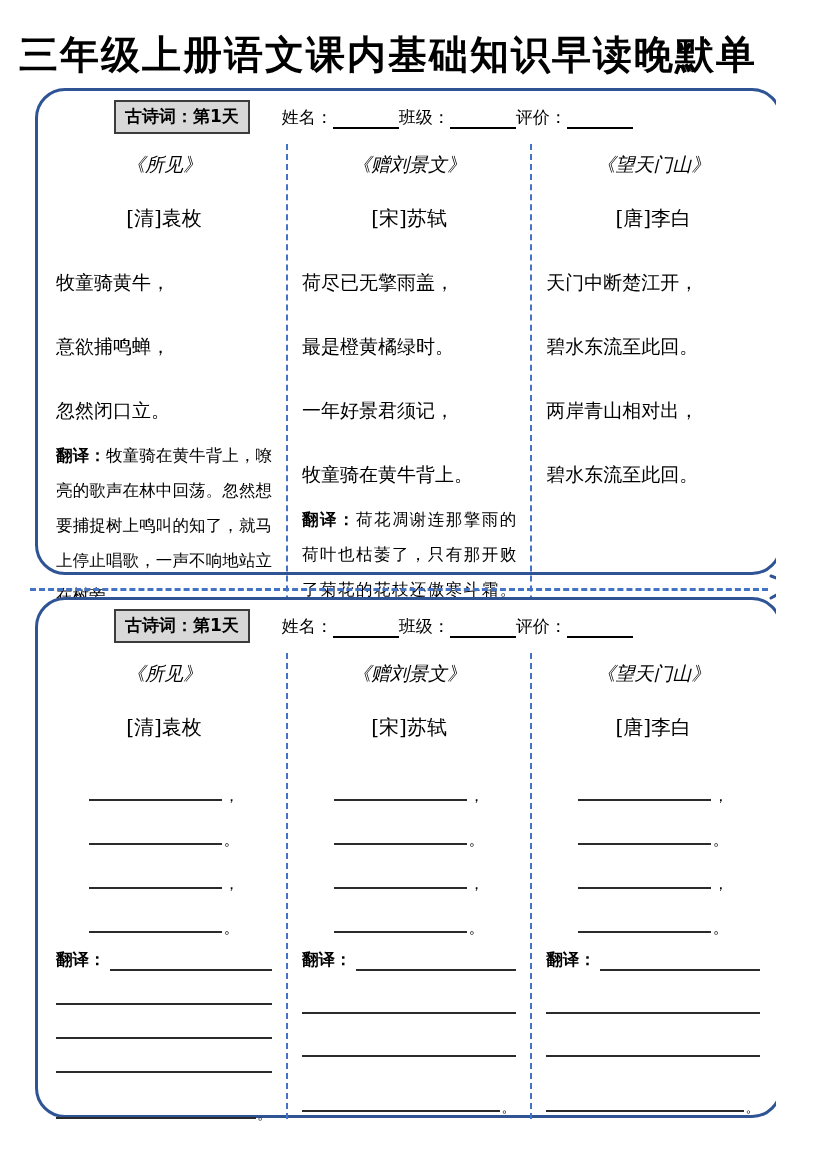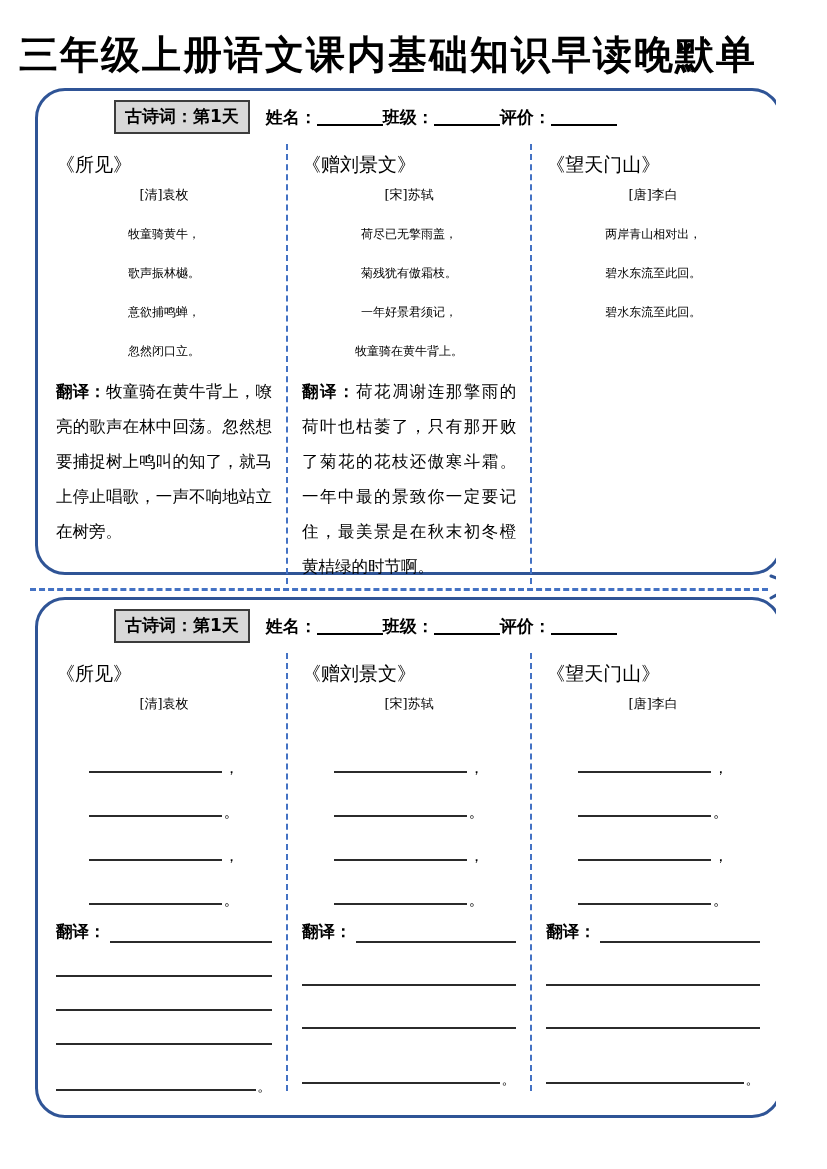--- a/index.html
+++ b/index.html
@@ -19,30 +19,30 @@
     border:3px solid #2f5496;border-radius:30px;box-sizing:border-box;
   }
   .card-top{top:88px;height:487px;}
   .card-bottom{top:597px;height:521px;}
   
   .hdr{display:flex;align-items:center;padding:9px 0 0 76px;}
   .tag{
     background:#d8d8d8;border:2px solid #3c3c3c;padding:3px 9px 4px;
     font-size:17px;font-weight:bold;white-space:nowrap;
   }
-  .hfields{display:flex;align-items:center;margin-left:16px;font-size:17px;font-weight:bold;}
+  .hfields{display:flex;align-items:flex-end;margin-left:32px;font-size:17px;font-weight:normal;}
   .hfields .lbl{white-space:nowrap;}
   .hline{display:inline-block;width:66px;height:15px;border-bottom:2px solid #000;}
   
   .cols{display:flex;margin-top:10px;padding:0 4px;}
   .col{width:33.3%;box-sizing:border-box;padding:0 14px;}
   .col + .col{border-left:2.5px dashed #4472c4;}
-  .poem-title{font-size:19px;margin-top:8px;font-family:"DejaVu Serif","Liberation Serif",serif;}
-  .poem-author{font-size:13px;text-align:center;margin-top:8px;font-family:"DejaVu Serif","Liberation Serif",serif;}
-  .poem-line{font-size:12px;text-align:center;margin-top:22px;font-family:"DejaVu Serif","Liberation Serif",serif;}
+  .poem-title{font-size:19px;text-align:center;margin-top:8px;font-family:"DejaVu Serif","Liberation Serif",serif;font-style:italic;}
+  .poem-author{font-size:20px;text-align:center;margin-top:27px;font-family:"DejaVu Serif","Liberation Serif",serif;}
+  .poem-line{font-size:19px;text-align:left;margin-top:38px;font-family:"DejaVu Serif","Liberation Serif",serif;}
   .trans{
     margin:14px 0 0;font-size:16.5px;line-height:35px;text-align:justify;word-break:break-all;
     font-family:"DejaVu Serif","Liberation Serif",serif;
   }
   .trans b{font-family:"DejaVu Sans","Liberation Sans",sans-serif;}
   
   .cutline{position:absolute;top:588px;left:30px;width:738px;border-top:3px dashed #4472c4;}
   .scissors{position:absolute;top:566px;left:768px;width:48px;height:46px;}
   
   .fill-row{display:flex;justify-content:center;align-items:flex-end;height:44px;}
@@ -77,41 +77,41 @@
           <span class="hline"></span>
       </span>
     </div>
 
     <div class="cols">
 
       <div class="col">
         <div class="poem-title">《所见》</div>
         <div class="poem-author">[清]袁枚</div>
         <div class="poem-line">牧童骑黄牛，</div>
-        <div class="poem-line">歌声振林樾。</div>
         <div class="poem-line">意欲捕鸣蝉，</div>
         <div class="poem-line">忽然闭口立。</div>
         <p class="trans"><b>翻译：</b><span>牧童骑在黄牛背上，嘹亮的歌声在林中回荡。忽然想要捕捉树上鸣叫的知了，就马上停止唱歌，一声不响地站立在树旁。</span></p>
       </div>
 
       <div class="col">
         <div class="poem-title">《赠刘景文》</div>
         <div class="poem-author">[宋]苏轼</div>
         <div class="poem-line">荷尽已无擎雨盖，</div>
-        <div class="poem-line">菊残犹有傲霜枝。</div>
+        <div class="poem-line">最是橙黄橘绿时。</div>
         <div class="poem-line">一年好景君须记，</div>
         <div class="poem-line">牧童骑在黄牛背上。</div>
         <p class="trans"><b>翻译：</b><span>荷花凋谢连那擎雨的荷叶也枯萎了，只有那开败了菊花的花枝还傲寒斗霜。一年中最的景致你一定要记住，最美景是在秋末初冬橙黄桔绿的时节啊。</span></p>
       </div>
 
       <div class="col">
         <div class="poem-title">《望天门山》</div>
         <div class="poem-author">[唐]李白</div>
+        <div class="poem-line">天门中断楚江开，</div>
+        <div class="poem-line">碧水东流至此回。</div>
         <div class="poem-line">两岸青山相对出，</div>
-        <div class="poem-line">碧水东流至此回。</div>
         <div class="poem-line">碧水东流至此回。</div>
       </div>
     </div>
   </div>
 
   <div class="cutline"></div>
   <svg class="scissors" viewBox="0 0 48 44">
     <g fill="none" stroke="#2f5496" stroke-width="3" stroke-linecap="round" stroke-linejoin="round">
       <path d="M3 9 L29 19"></path>
       <path d="M3 31 L29 17"></path>

